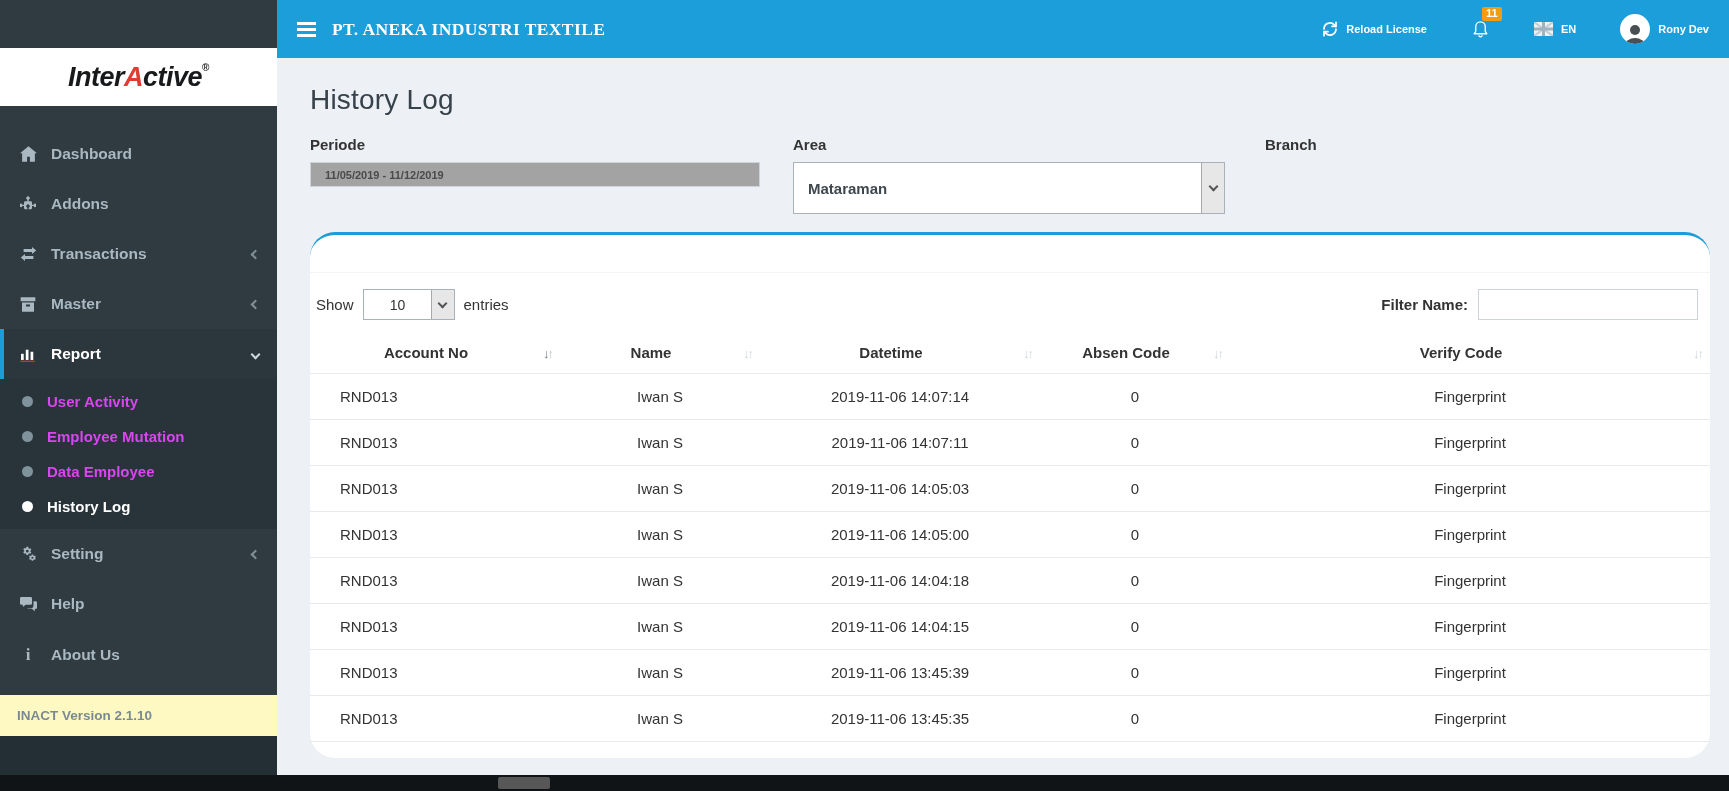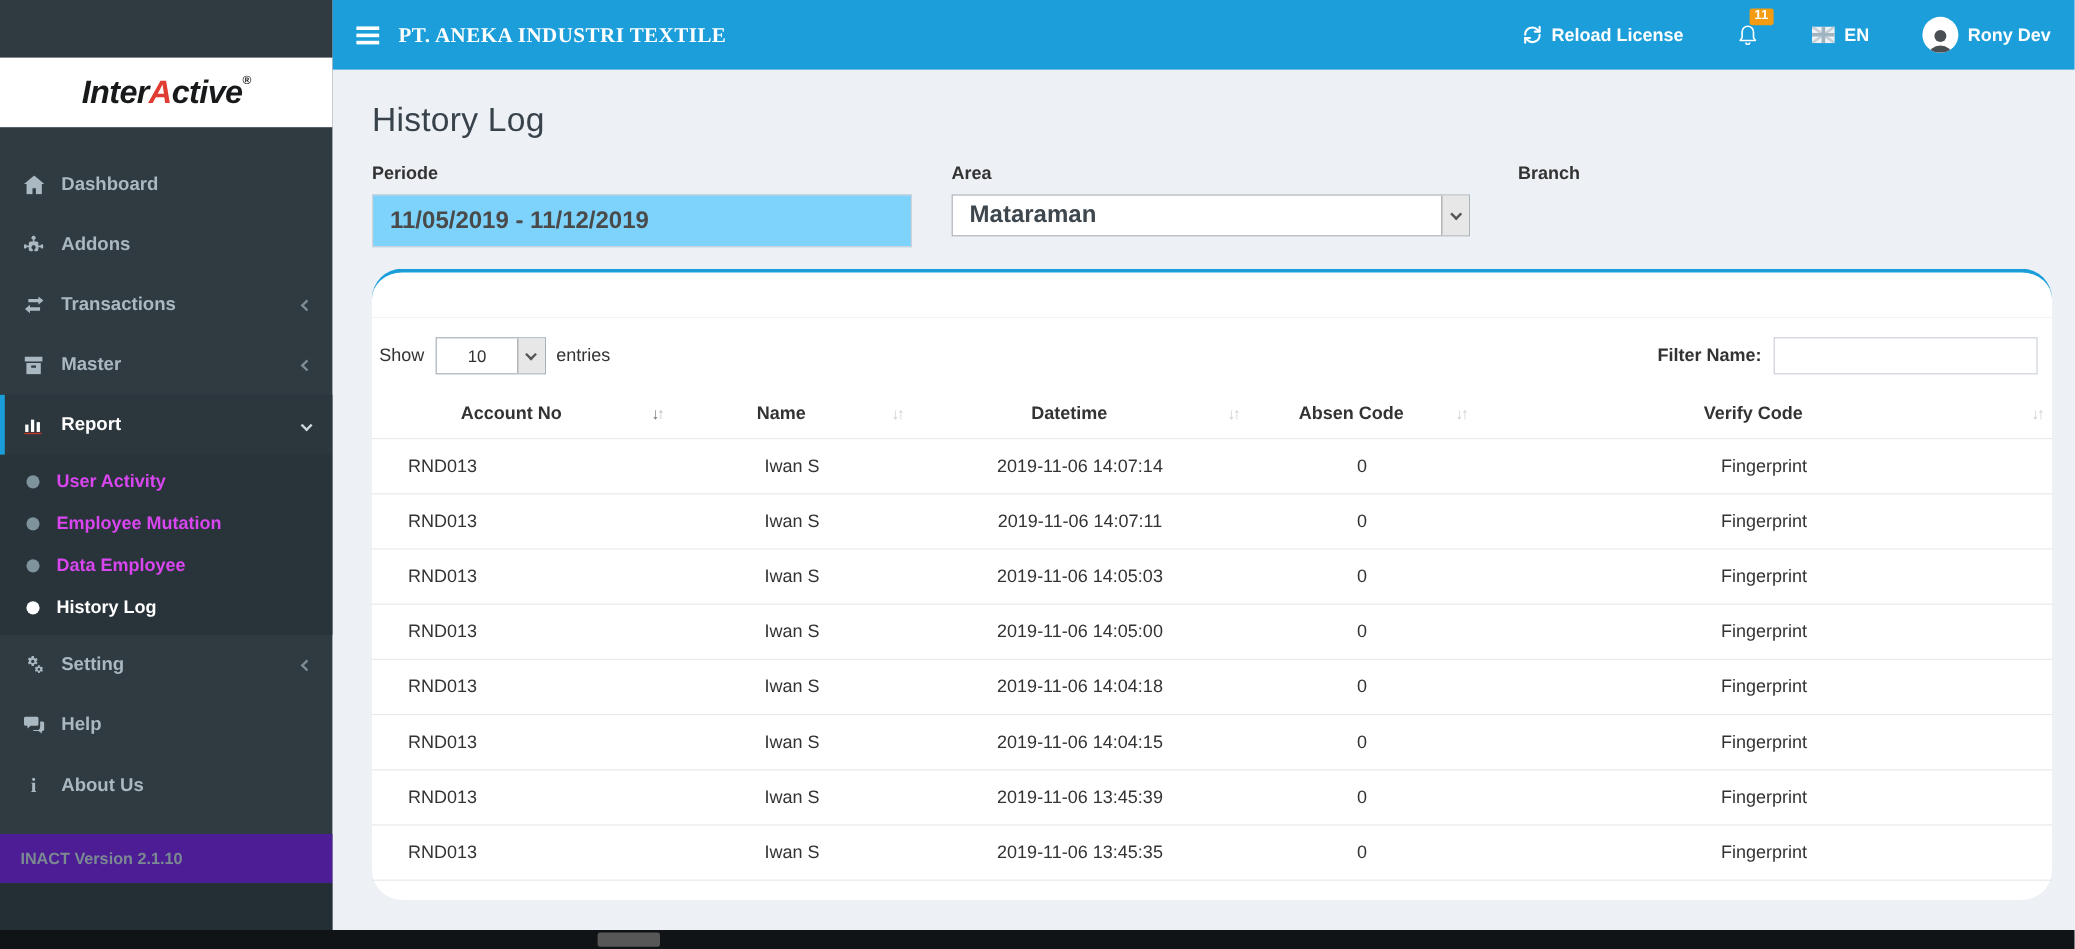--- a/index.html
+++ b/index.html
@@ -18,45 +18,45 @@
   .mi .ic { width:20px; display:flex; justify-content:center; align-items:center; flex:0 0 20px; }
   .mi.active { color:#fff; border-left:4px solid #1a9dd9; padding-left:14px; background:#2b363d; }
   .chev { margin-left:auto; width:7px; height:7px; border-right:2px solid #7f8d95; border-bottom:2px solid #7f8d95; }
   .chev.left { transform:rotate(135deg); }
   .chev.down { transform:rotate(45deg); border-color:#cfd8dd; }
   .submenu { background:#28333a; padding:5px 0; }
   .smi { display:flex; align-items:center; gap:14px; padding:9px 18px 9px 22px; color:#d946ef; font-size:15px; font-weight:700; cursor:pointer; }
   .smi .dot { width:11px; height:11px; border-radius:50%; background:#7f939d; flex:0 0 11px; }
   .smi.active { color:#fff; }
   .smi.active .dot { background:#fff; }
-  .version { margin-top:14px; background:#4c1d95; color:#7b8a92; font-size:13.5px; font-weight:700; padding:13px 17px; }
+  .version { margin-top:14px; background:#fef9c3; color:#7b8a92; font-size:13.5px; font-weight:700; padding:13px 17px; }
   .sidebar-fill { flex:1; background:#232e35; }
 
   
   .topbar { position:absolute; left:277px; right:0; top:0; height:58px; background:#1b9ed9; display:flex; align-items:center; padding:0 20px; color:#fff; z-index:2; }
   .burger { display:flex; flex-direction:column; gap:3px; cursor:pointer; }
   .burger i { display:block; width:19px; height:3px; background:#fff; }
   .brand { font-family:"Liberation Serif", serif; font-weight:700; font-size:17.5px; margin-left:16px; letter-spacing:.4px; }
   .top-right { margin-left:auto; display:flex; align-items:center; gap:44px; }
-  .tr-item { display:flex; align-items:center; gap:8px; font-weight:700; font-size:15px; cursor:pointer; }
+  .tr-item { display:flex; align-items:center; gap:8px; font-weight:700; font-size:11px; cursor:pointer; }
   .bell-wrap { position:relative; cursor:pointer; }
   .badge { position:absolute; top:-12px; left:11px; background:#f39c12; color:#fff; font-size:11px; font-weight:700; padding:1px 4px 2px; border-radius:2px; line-height:1; }
   .avatar { width:30px; height:30px; border-radius:50%; background:#fff; display:flex; align-items:flex-end; justify-content:center; overflow:hidden; }
 
   
   .content { position:absolute; left:277px; top:58px; right:0; bottom:0; padding:20px 7px 0 33px; }
   .page-title { font-size:28px; font-weight:400; color:#37424a; margin:6px 0 20px; letter-spacing:.2px; }
   .filters { display:flex; margin-bottom:18px; }
   .fcol { display:flex; flex-direction:column; }
   .fcol.f1 { width:450px; margin-right:33px; }
   .fcol.f2 { width:432px; margin-right:40px; }
   .fcol.f3 { flex:1; }
   .flabel { font-weight:700; font-size:15px; color:#333; margin-bottom:9px; }
-  .finput { height:44px; border:1px solid #cdd3d9; background:#7dd3fc; font-family:inherit; font-size:20px; font-weight:700; color:#4a4a4a; padding:0 14px; width:100%; outline:none; }
-  .fselect { position:relative; height:35px; border:1px solid #aab2b9; background:#fff; display:flex; align-items:center; padding:14px 14px; font-size:20px; font-weight:700; color:#3f474e; cursor:pointer; }
+  .finput { height:25px; border:1px solid #cdd3d9; background:#a3a3a3; font-family:inherit; font-size:11px; font-weight:700; color:#4a4a4a; padding:0 14px; width:100%; outline:none; }
+  .fselect { position:relative; height:52px; border:1px solid #aab2b9; background:#fff; display:flex; align-items:center; padding:14px 14px; font-size:15px; font-weight:700; color:#3f474e; cursor:pointer; }
   .sel-btn { position:absolute; right:0; top:0; bottom:0; width:23px; background:#e7e7e7; border-left:1px solid #a9a9a9; display:flex; align-items:center; justify-content:center; }
   .vchev { width:7px; height:7px; border-right:2px solid #555; border-bottom:2px solid #555; transform:rotate(45deg); margin-top:-3px; }
 
   
   .panel { background:#fff; border-top:3px solid #1a9dd9; margin-right:12px; height:526px; padding:0 0;border-radius:25px; }
   .panel-head { height:38px; border-bottom:1px solid #f4f4f4; }
   .controls { display:flex; align-items:center; margin:16px 6px 6px; }
   .show-group { display:flex; align-items:center; gap:9px; font-size:15px; color:#333; }
   .mini-select { position:relative; width:92px; height:31px; border:1px solid #aab2b9; background:#fff; display:flex; align-items:center; justify-content:center; padding-right:22px; font-size:14px; color:#333; cursor:pointer; }
   .filter-group { margin-left:auto; display:flex; align-items:center; gap:10px; font-size:15px; font-weight:700; color:#333; padding-right:6px; }

